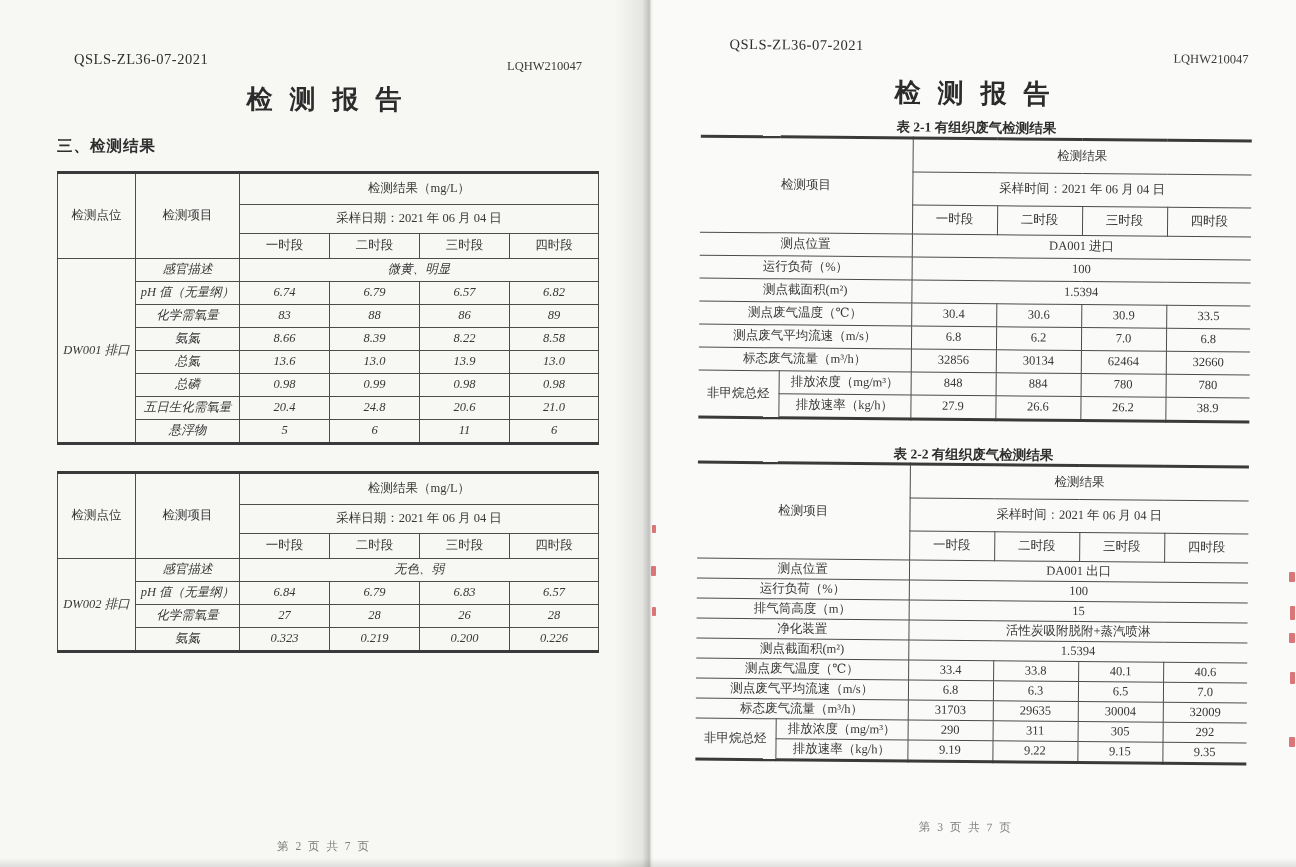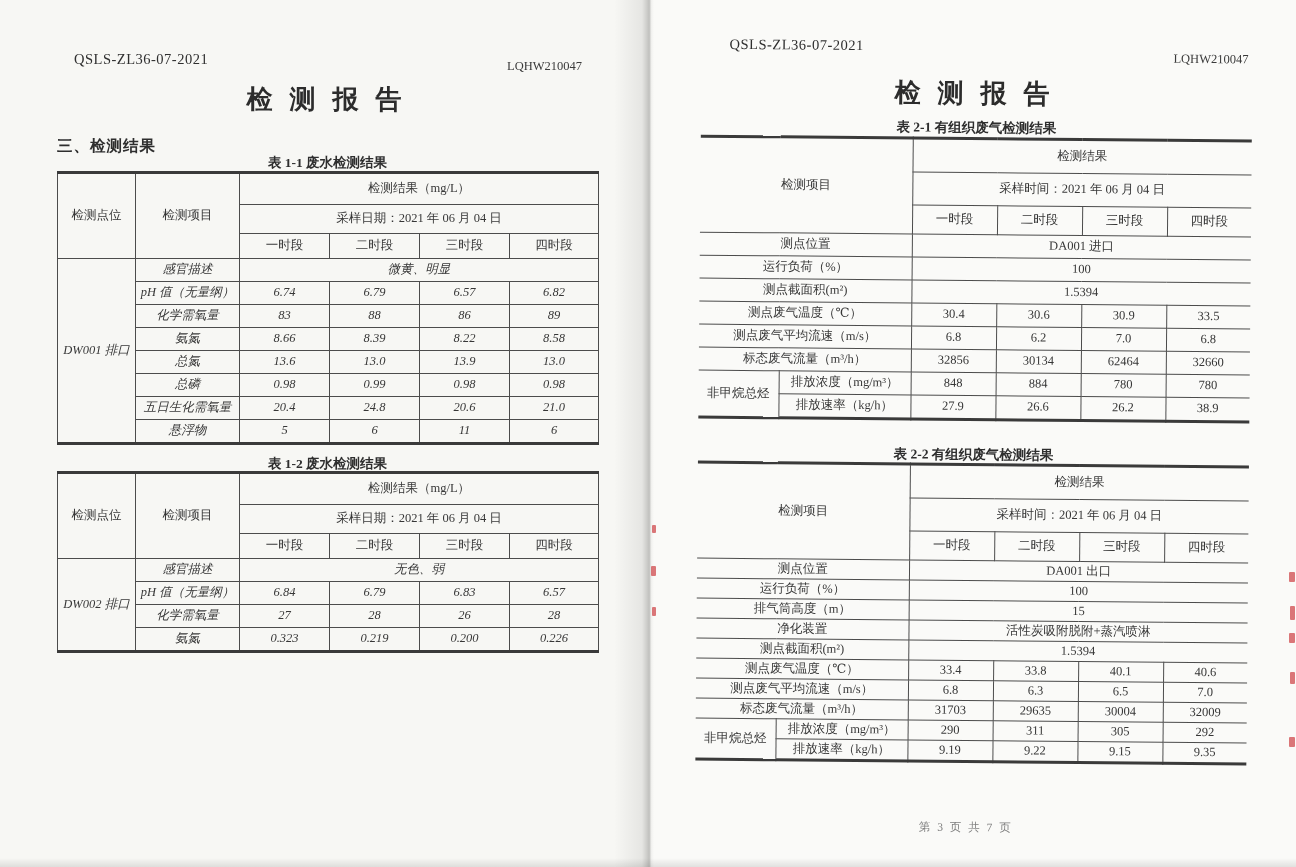--- a/index.html
+++ b/index.html
@@ -50,21 +50,20 @@
 <body>
 
 <div class="scan">
 
   <div class="page page-left">
     <div class="abs doc-code" style="left:74px;top:51px;">QSLS-ZL36-07-2021</div>
     <div class="abs report-no" style="left:507px;top:59px;">LQHW210047</div>
     <div class="abs title" style="left:0;top:82px;">检测报告</div>
     <div class="abs section" style="left:57px;top:136px;text-align:center;">三、检测结果</div>
 
-    <div class="abs caption" style="left:57px;top:154px;width:541px;">表 1-1 废水检测结果</div>
     <table class="abs wtable" id="t11" style="left:57px;top:171px;">
         <colgroup>
           <col style="width:78px">
           <col style="width:104px">
           <col style="width:90px">
           <col style="width:90px">
           <col style="width:90px">
           <col style="width:89px">
         </colgroup>
         <tbody>
@@ -132,21 +131,20 @@
           <tr class="br">
             <td>悬浮物</td>
             <td>5</td>
             <td>6</td>
             <td>11</td>
             <td>6</td>
           </tr>
         </tbody>
       </table>
 
-    <div class="abs caption" style="left:57px;top:455px;width:541px;">表 1-2 废水检测结果</div>
     <table class="abs wtable" id="t12" style="left:57px;top:471px;">
         <colgroup>
           <col style="width:78px">
           <col style="width:104px">
           <col style="width:90px">
           <col style="width:90px">
           <col style="width:90px">
           <col style="width:89px">
         </colgroup>
         <tbody>
@@ -186,20 +184,21 @@
           <tr class="br">
             <td>氨氮</td>
             <td>0.323</td>
             <td>0.219</td>
             <td>0.200</td>
             <td>0.226</td>
           </tr>
         </tbody>
       </table>
 
+    <div class="abs footer" style="left:0;top:839px;">第 2 页 共 7 页</div>
   </div>
 
   <div class="page page-right">
     <div class="page-right-inner">
       <div class="abs doc-code" style="left:80px;top:38px;">QSLS-ZL36-07-2021</div>
       <div class="abs report-no" style="left:524px;top:50px;">LQHW210047</div>
       <div class="abs title" style="left:0;top:76px;">检测报告</div>
 
       <div class="abs caption" style="left:52px;top:119px;width:551px;">表 2-1  有组织废气检测结果</div>
       <table class="abs gtable" id="t21" style="left:52px;top:137px;">

